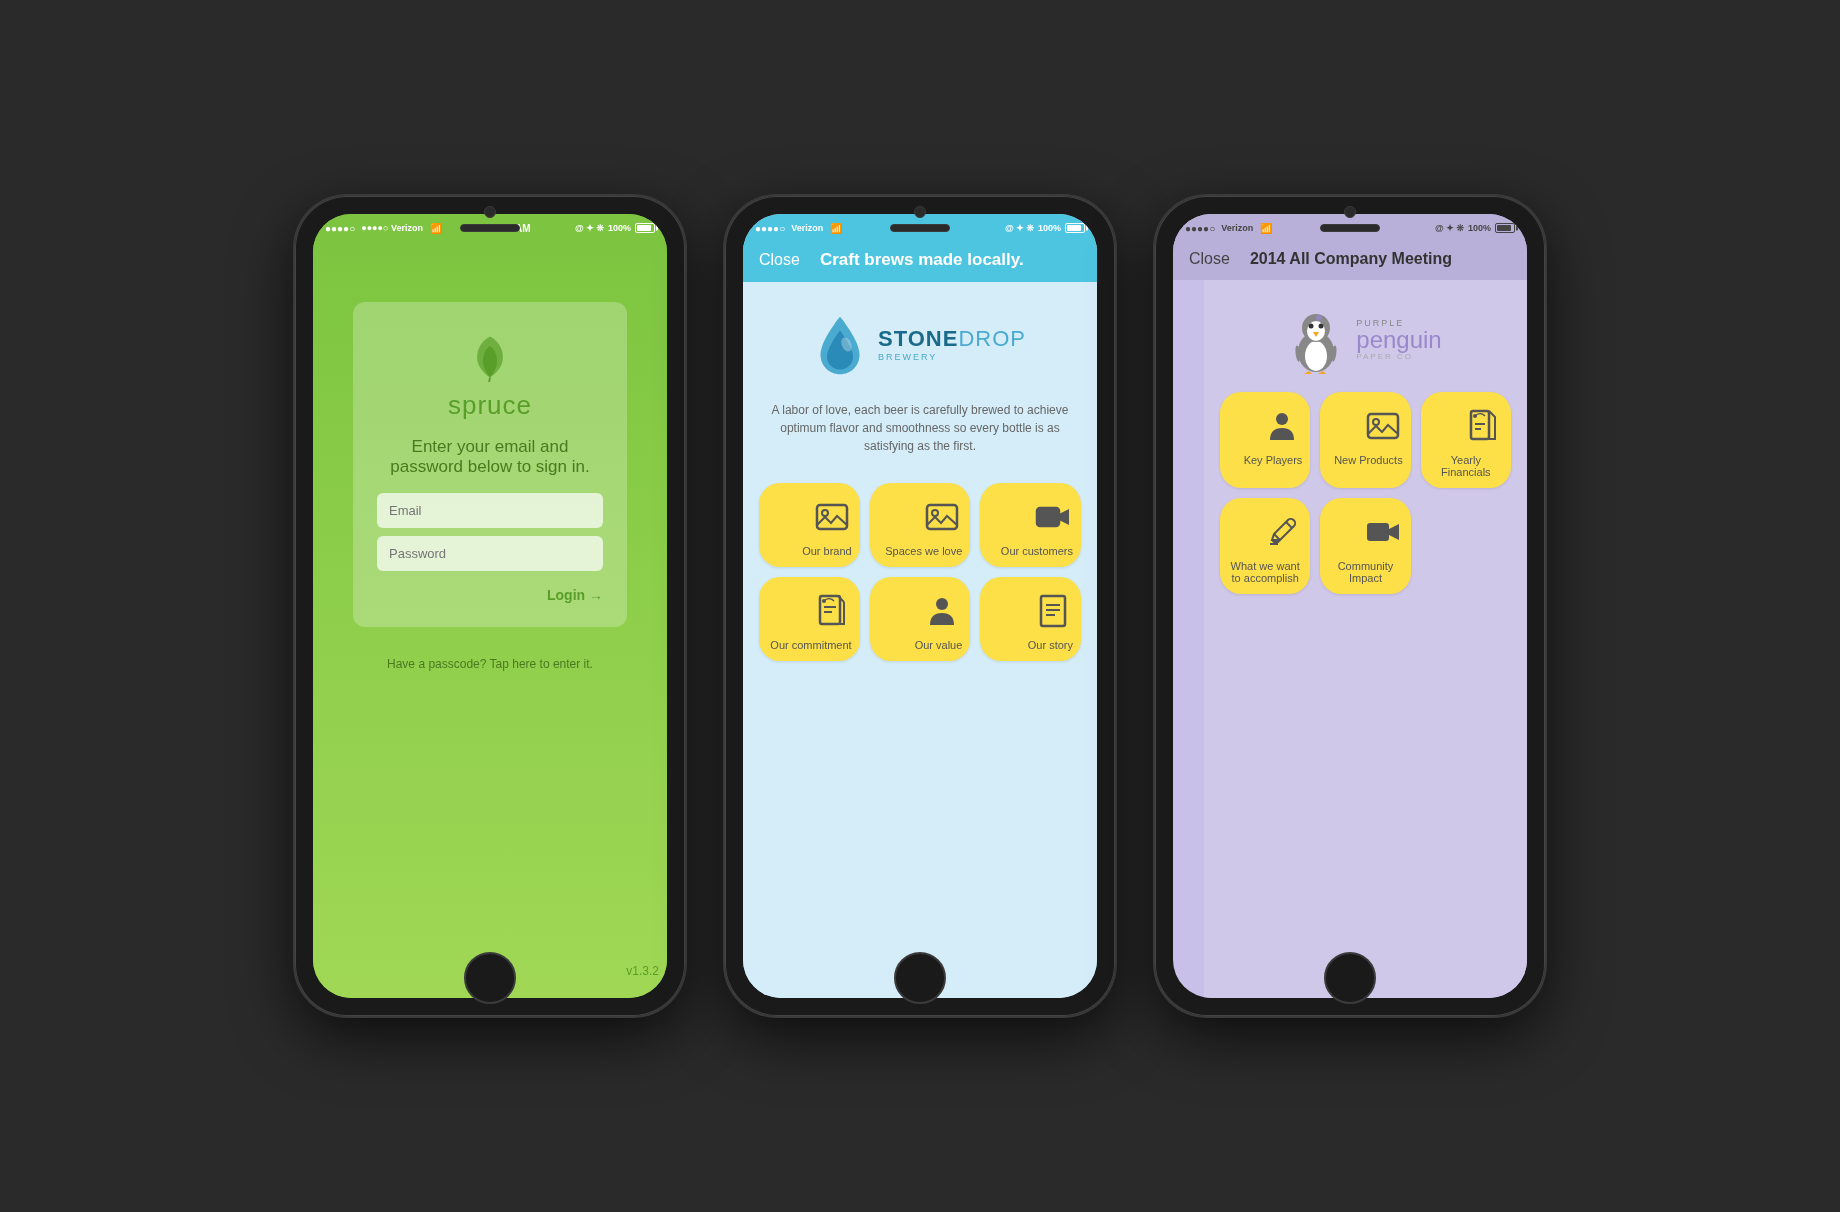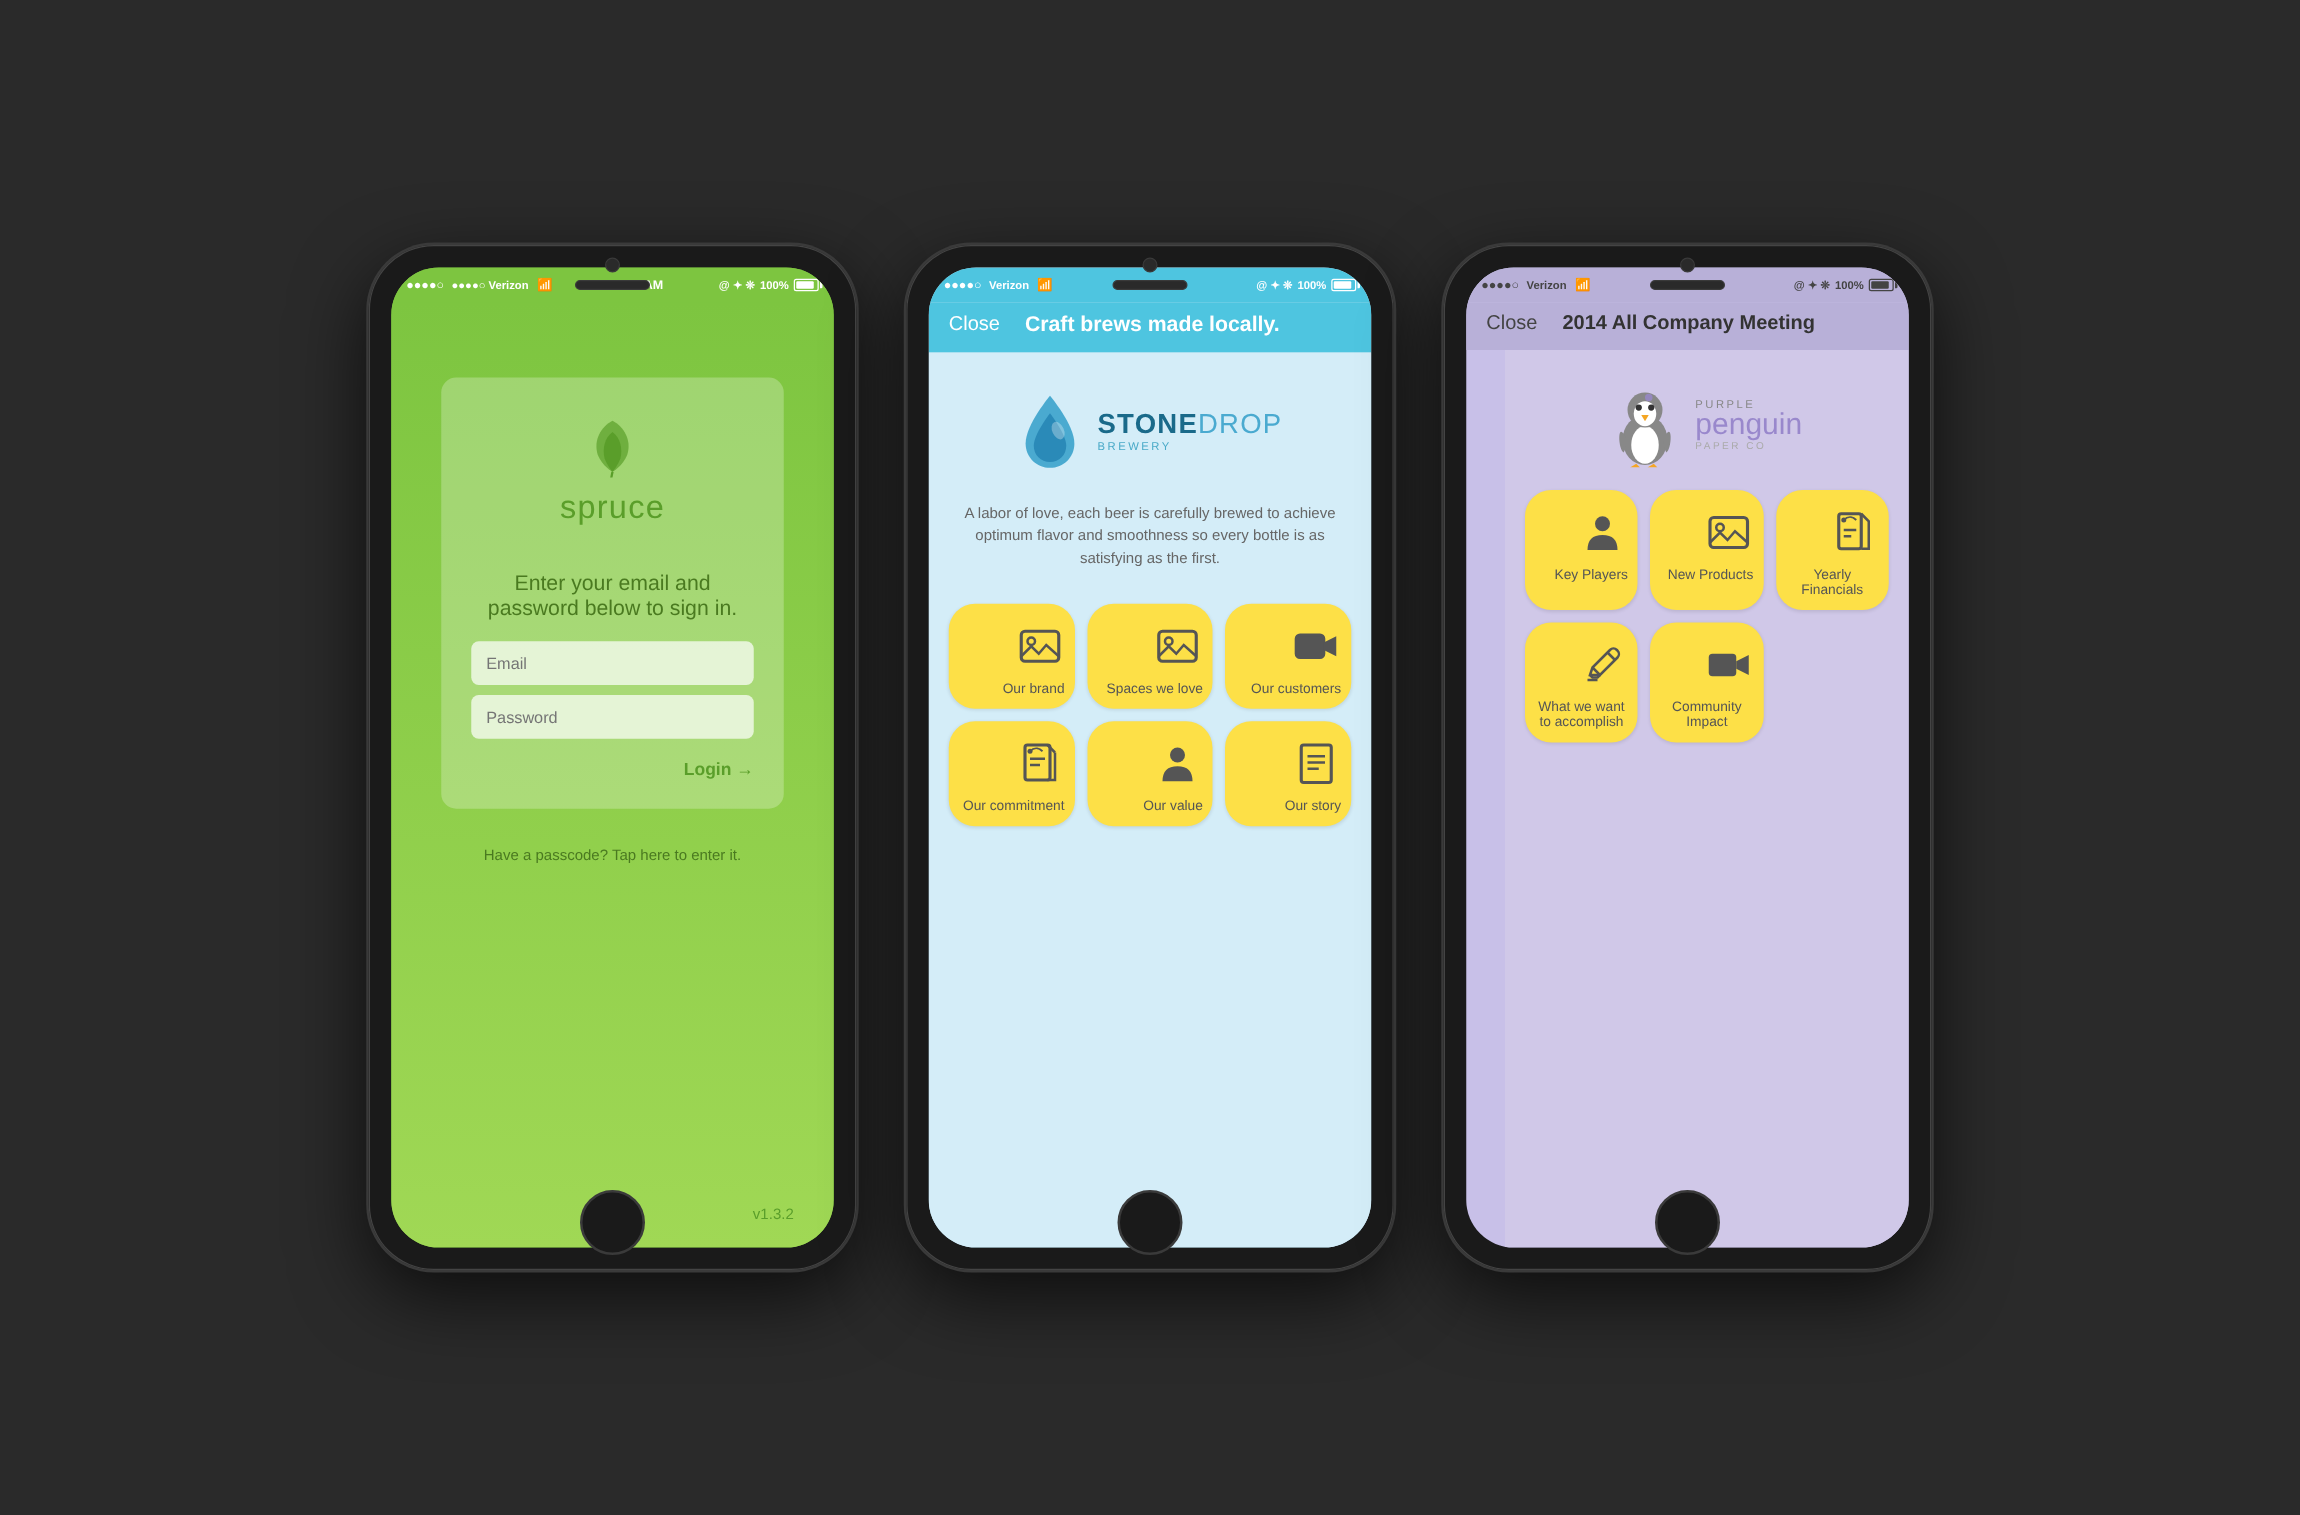--- a/index.html
+++ b/index.html
@@ -178,21 +178,21 @@
       width: 100%;
       display: flex;
       flex-direction: column;
       align-items: center;
     }
 
     .spruce-logo-area {
       display: flex;
       flex-direction: column;
       align-items: center;
-      margin-bottom: 36px;
+      margin-bottom: 16px;
     }
 
     .spruce-leaf {
       width: 50px;
       height: 50px;
       margin-bottom: 8px;
     }
 
     .spruce-name {
       font-size: 26px;
@@ -238,21 +238,21 @@
     .passcode-hint {
       margin-top: 30px;
       font-size: 12px;
       color: #4a7a20;
       text-align: center;
     }
 
     .version-text {
       position: absolute;
       bottom: 20px;
-      right: 32px;
+      right: 8px;
       font-size: 12px;
       color: #5a9e2a;
     }
 
     
     .phone2 .phone-inner {
       background: #b8dff0;
     }
 
     .phone2 .status-bar {

